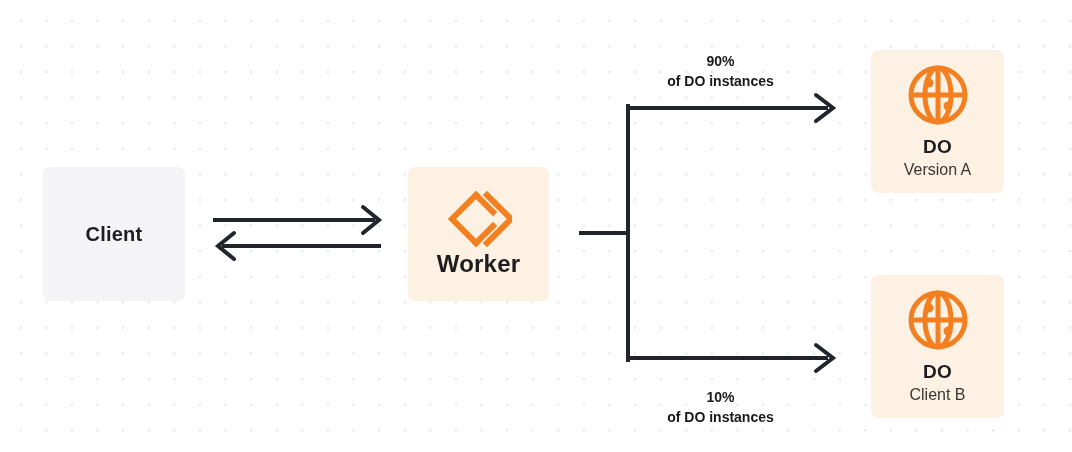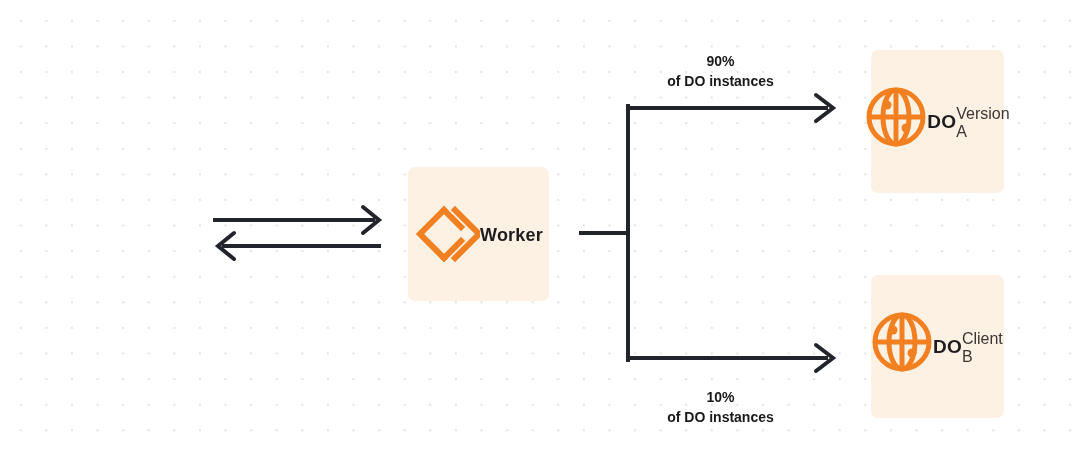--- a/index.html
+++ b/index.html
@@ -29,21 +29,21 @@
     width: 1072px;
     height: 452px;
     pointer-events: none;
   }
 
   .node {
     position: absolute;
     box-sizing: border-box;
     border-radius: 7px;
     display: flex;
-    flex-direction: row;
+    flex-direction: column;
     align-items: center;
     justify-content: center;
   }
 
   .node-client {
     left: 43px;
     top: 167px;
     width: 142px;
     height: 134px;
     background: #f4f4f6;
@@ -73,21 +73,21 @@
   .node-title {
     font-size: 19px;
     font-weight: bold;
     color: #1d1d1f;
     letter-spacing: 0.2px;
   }
   .node-title-client {
     font-size: 20px;
   }
   .node-title-worker {
-    font-size: 18px;
+    font-size: 24px;
     margin-top: 2px;
   }
   .node-subtitle {
     font-size: 16px;
     color: #3a3633;
     margin-top: 3px;
   }
 
   .icon-worker {
     display: block;
@@ -167,20 +167,23 @@
   <div class="edge-label label-top">
     <span class="pct">90%</span>
     <span class="desc">of DO instances</span>
   </div>
 
   <div class="edge-label label-bottom">
     <span class="pct">10%</span>
     <span class="desc">of DO instances</span>
   </div>
 
+  <div class="node node-client">
+    <span class="node-title node-title-client">Client</span>
+  </div>
 
   <div class="node node-worker">
     <span>
       <svg class="icon-worker" viewBox="0 0 66 58" fill="none">
 
         <path d="M30 5 L6 29 L30 53" stroke="#f38020" stroke-width="6" stroke-linecap="square" stroke-linejoin="miter" fill="none"></path>
         <path d="M30 5 L47 22" stroke="#f38020" stroke-width="6" stroke-linecap="square" fill="none"></path>
         <path d="M30 53 L47 36" stroke="#f38020" stroke-width="6" stroke-linecap="square" fill="none"></path>
 
         <path d="M41 5 L65 29 L41 53" stroke="#f38020" stroke-width="6" stroke-linecap="square" stroke-linejoin="miter" fill="none"></path>

